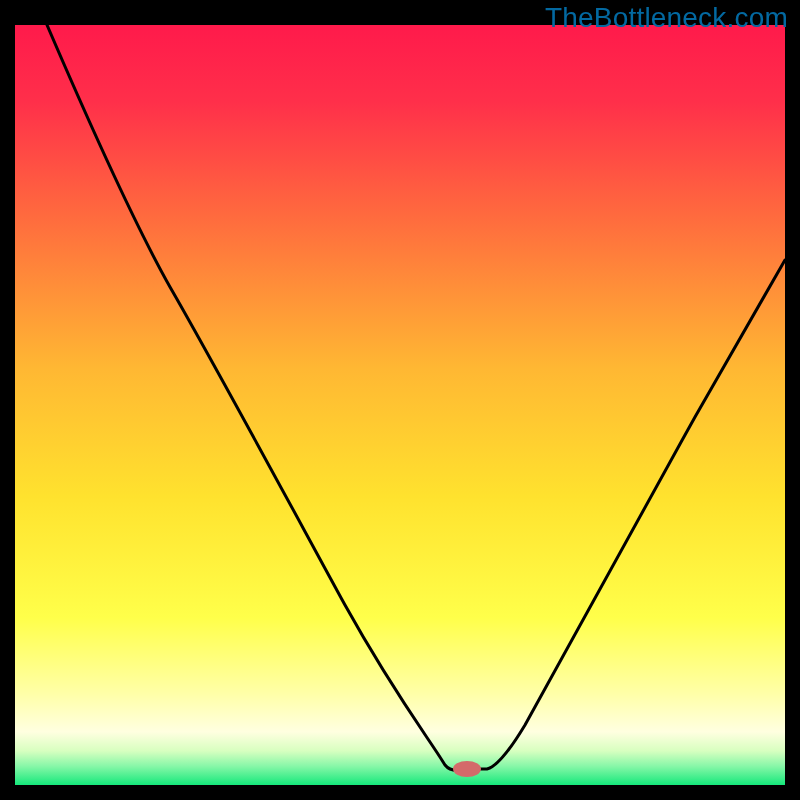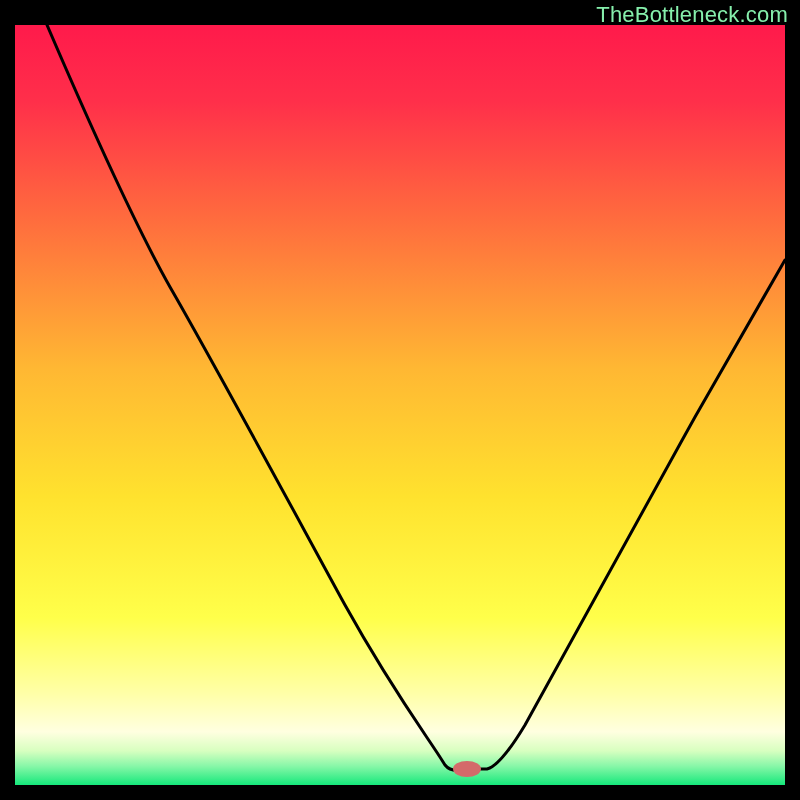--- a/index.html
+++ b/index.html
@@ -14,22 +14,22 @@
   .frame {
     position: relative;
     width: 800px;
     height: 800px;
     background: #000;
   }
   .watermark {
     position: absolute;
     top: 2px;
     right: 12px;
-    color: #86efac;
-    font-size: 22px;
+    color: #0369a1;
+    font-size: 28px;
     font-weight: 400;
     letter-spacing: 0.2px;
     z-index: 3;
   }
   .plot-area {
     position: absolute;
     left: 15px;
     top: 25px;
     width: 770px;
     height: 760px;

